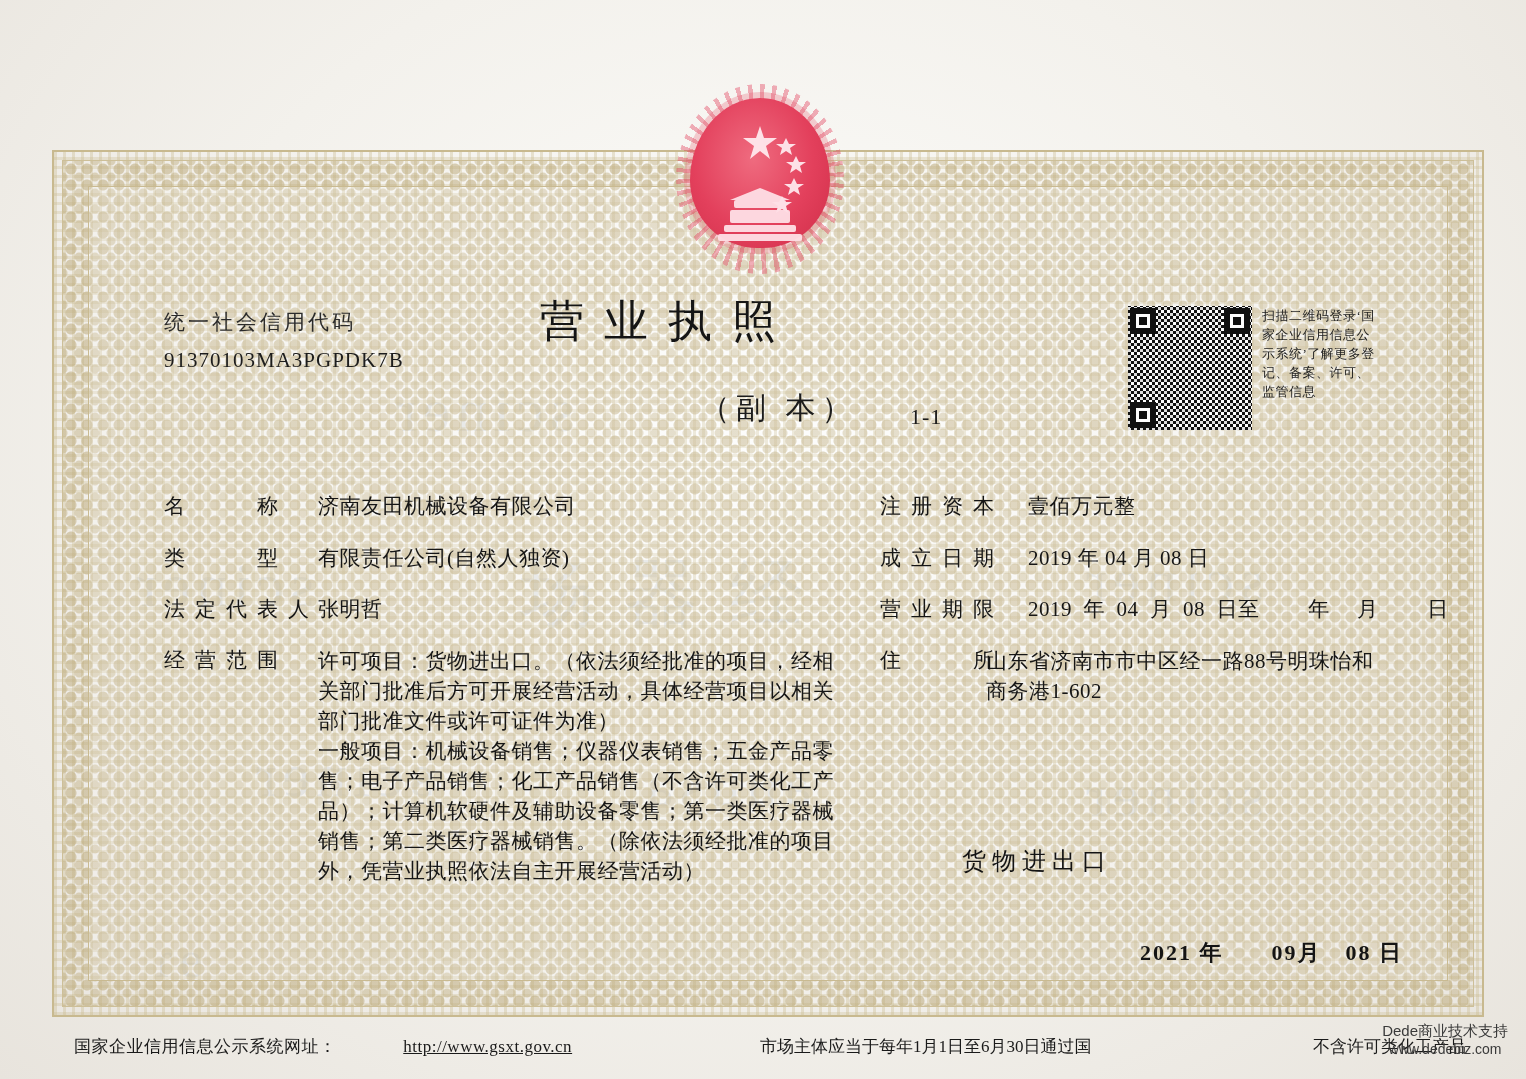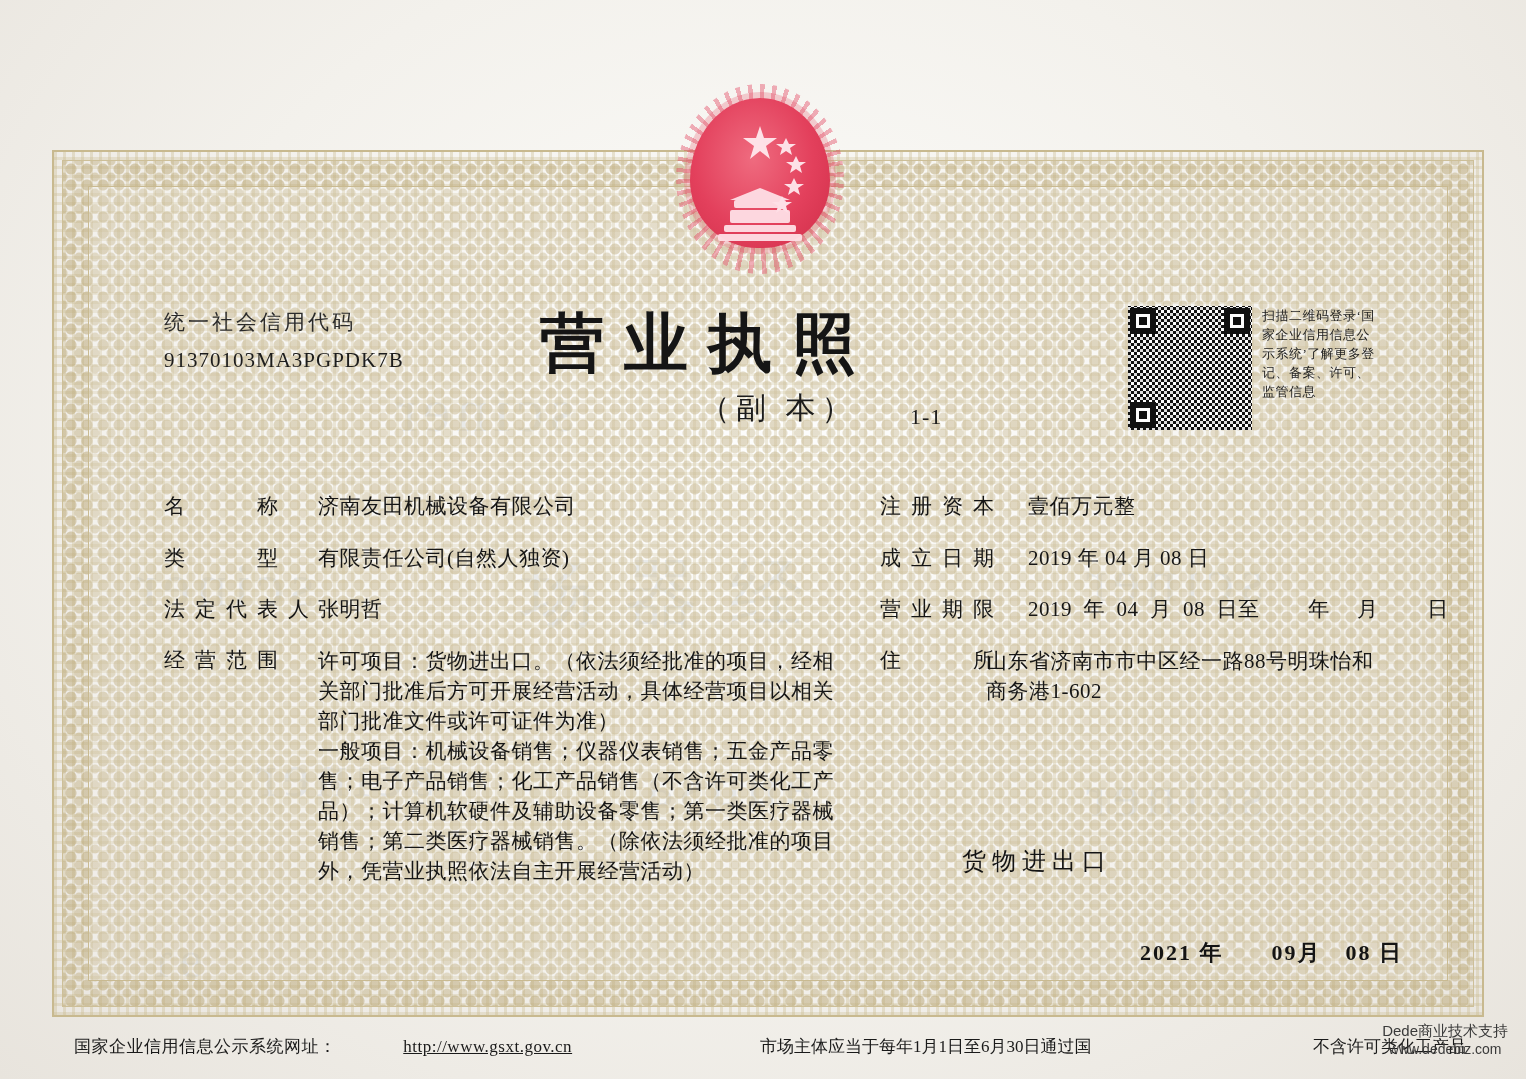--- a/index.html
+++ b/index.html
@@ -65,22 +65,22 @@
       repeating-conic-gradient(from 0deg at 50% 48%, rgba(226,64,92,.55) 0deg 3deg, rgba(255,255,255,0) 3deg 8deg);
     border-radius:50%;
     opacity:.75;
   }
   .emblem svg{position:absolute;left:0;top:0;}
 
   
   .uscc-label{position:absolute;left:164px;top:308px;font-size:21px;letter-spacing:3px;color:#2b2b2b;}
   .uscc-value{position:absolute;left:164px;top:348px;font-size:21px;letter-spacing:1px;color:#1d1d1d;}
   .big-title{
-    position:absolute;left:540px;top:300px;width:470px;
-    font-size:64px;font-weight:bold;letter-spacing:20px;color:#151515;
+    position:absolute;left:540px;top:292px;width:470px;
+    font-size:44px;font-weight:normal;letter-spacing:20px;color:#151515;
     font-family:"DejaVu Serif", serif;
   }
   .sub-title{position:absolute;left:700px;top:388px;font-size:30px;letter-spacing:6px;color:#1c1c1c;}
   .serial{position:absolute;left:910px;top:404px;font-size:22px;color:#1c1c1c;letter-spacing:1px;}
 
   
   .qr{
     position:absolute;left:1128px;top:306px;width:124px;height:124px;
     background:
       repeating-linear-gradient(90deg,#111 0 3px,#fff 3px 6px),

